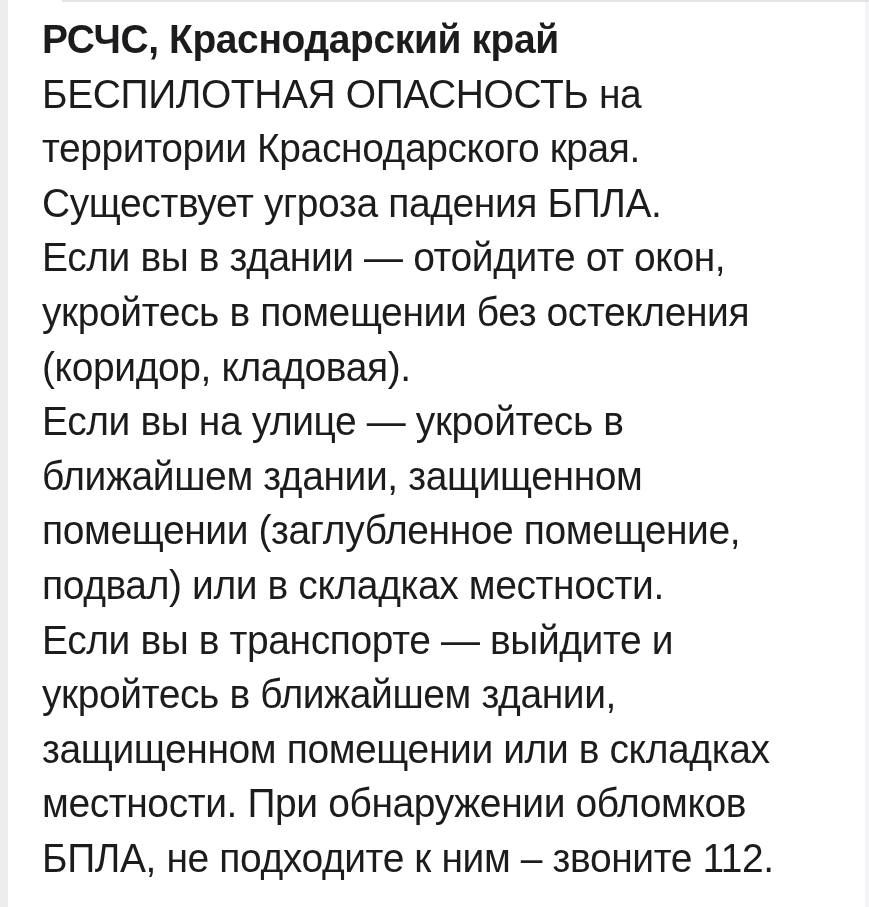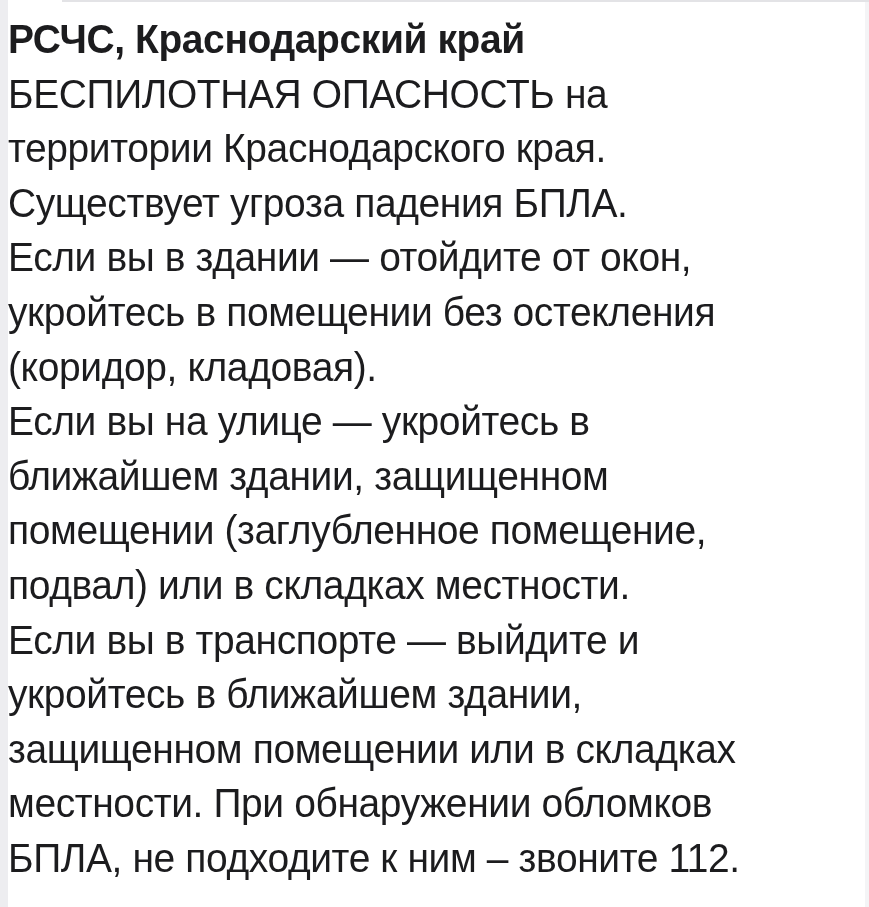--- a/index.html
+++ b/index.html
@@ -32,20 +32,21 @@
     height: 2px;
     background: #e3e3e6;
   }
   .message-card {
     position: absolute;
     left: 8px;
     top: 12px;
     right: 4px;
     bottom: 0;
     background: #ffffff;
+    padding-left: 34px;
     box-sizing: border-box;
   }
   .text-block {
     transform: scaleX(0.95);
     transform-origin: left top;
     white-space: nowrap;
     font-size: 41px;
     line-height: 54.6px;
     letter-spacing: -0.4px;
     color: #1c1c1e;

